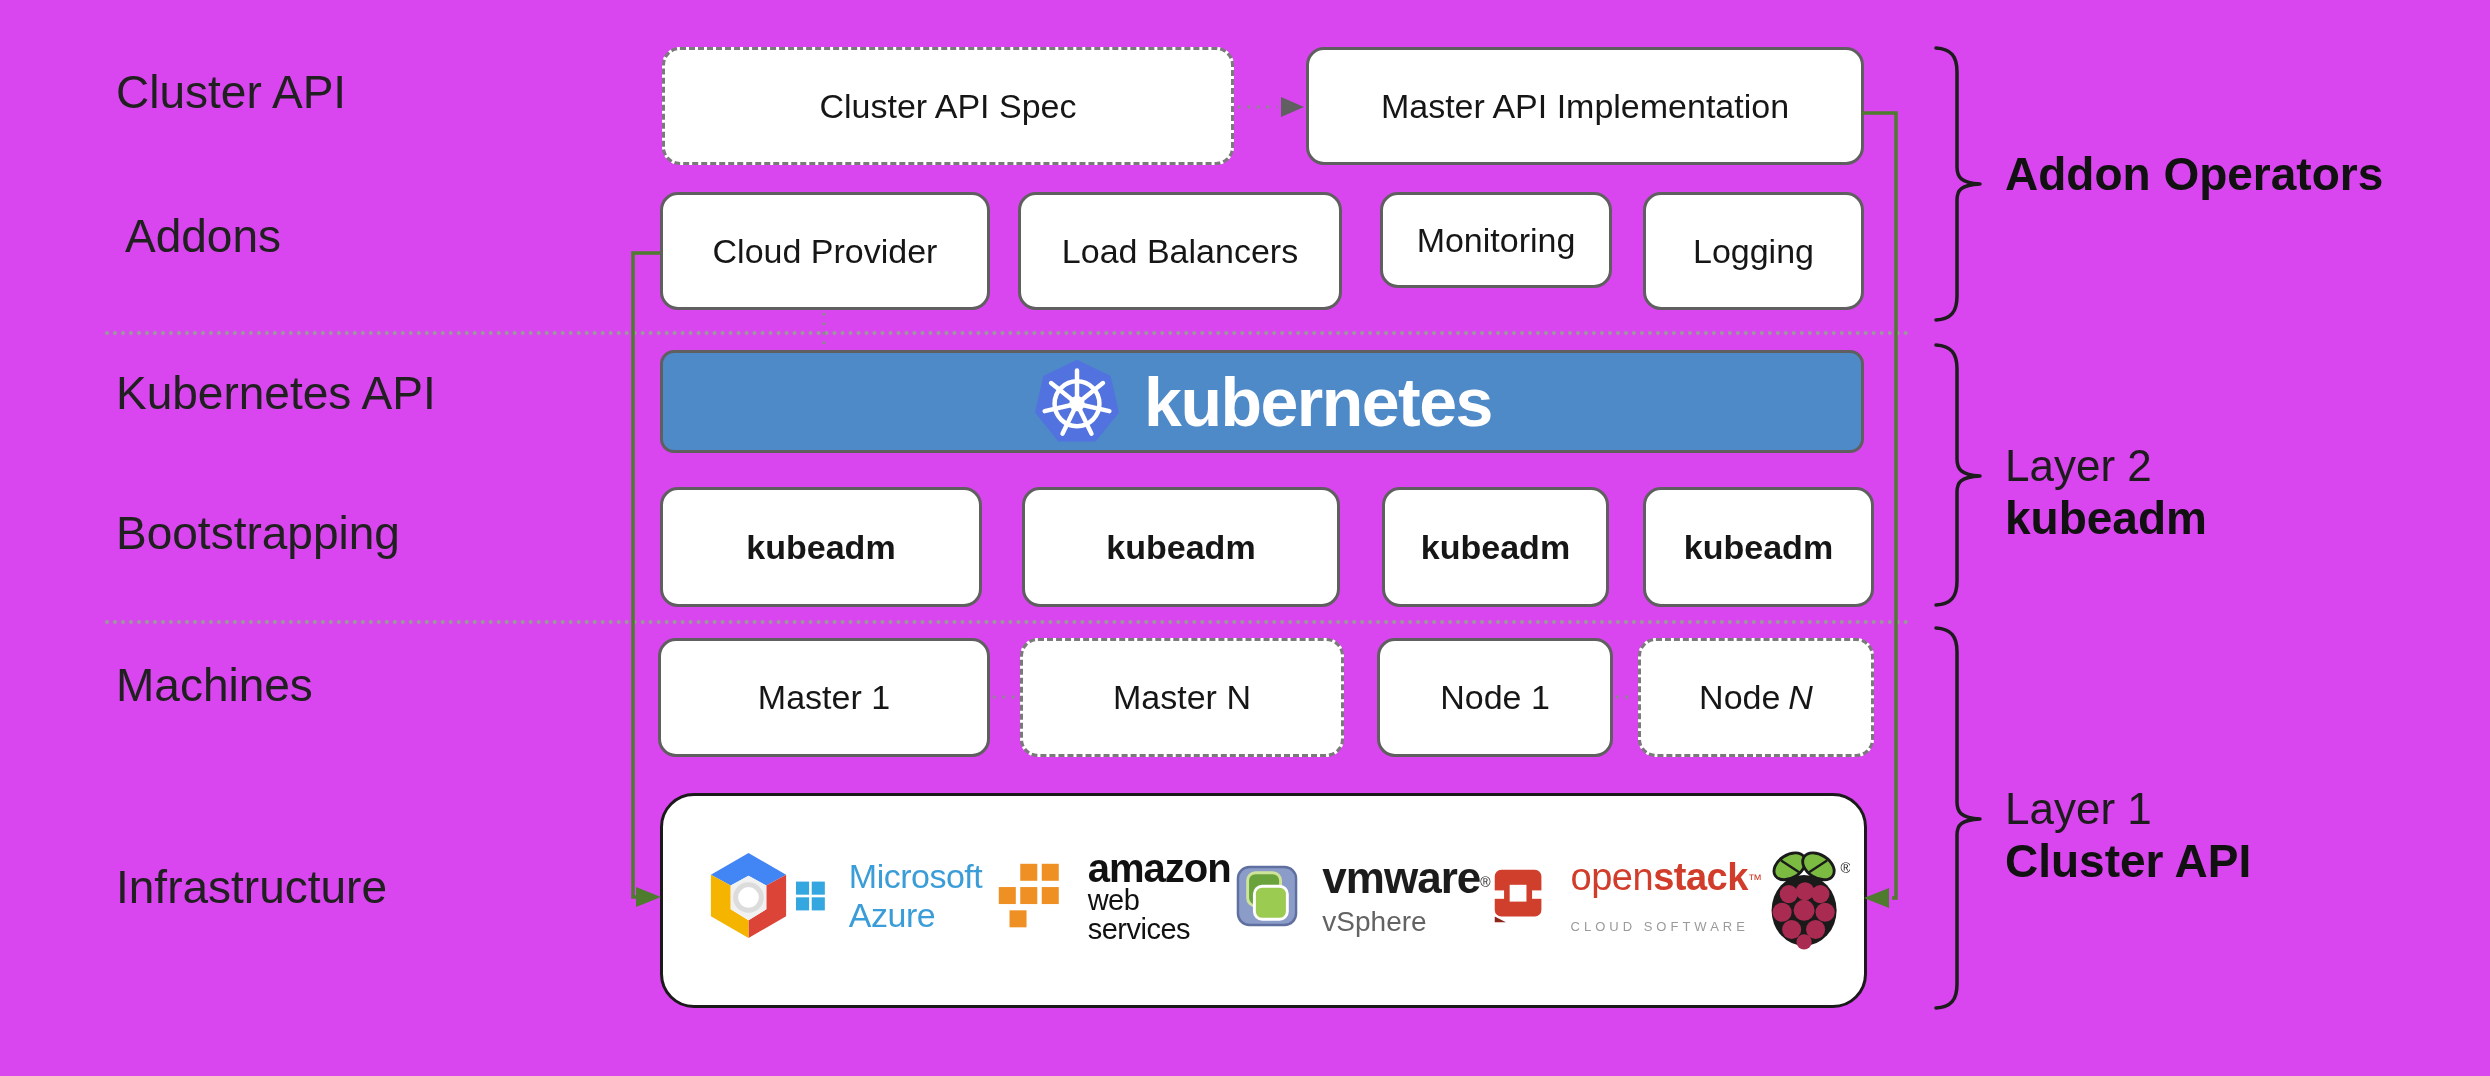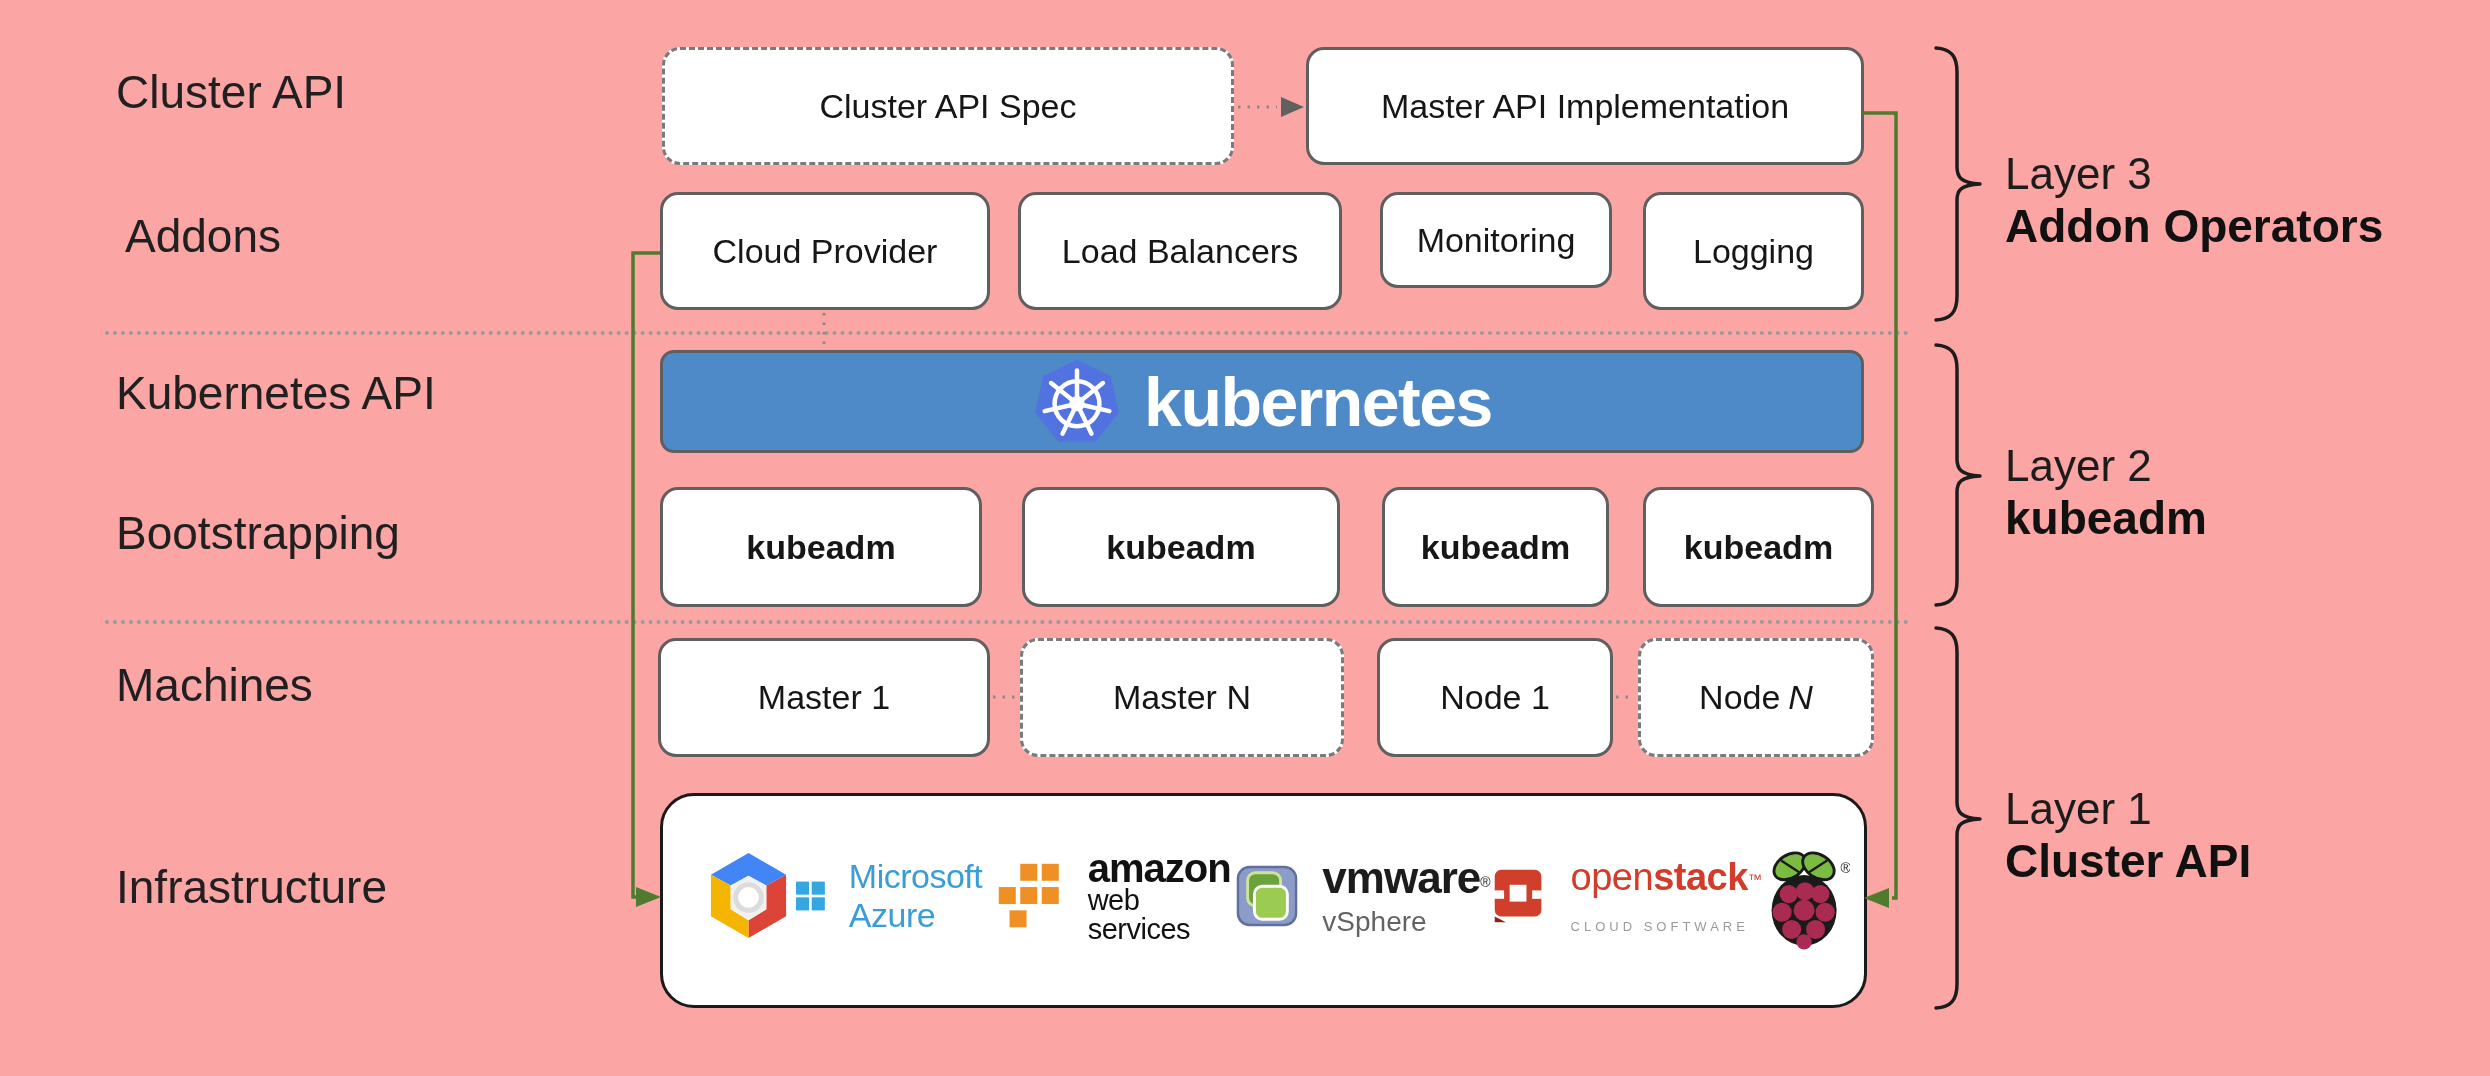--- a/index.html
+++ b/index.html
@@ -1,17 +1,17 @@
 <!DOCTYPE html>
 <html><head>
 <meta charset="utf-8">
 <style>
   html,body{margin:0;padding:0;background:#fff;}
   .canvas{
-    position:relative;width:2490px;height:1076px;background:#fca5a5;
+    position:relative;width:2490px;height:1076px;background:#d946ef;
     font-family:"Liberation Sans",sans-serif;color:#1c1c1c;overflow:hidden;
   }
   
   .row-label{position:absolute;font-size:46px;line-height:1;color:#202020;white-space:nowrap;}
   
   .divider{position:absolute;left:105px;width:1805px;height:0;border-top:4px dotted #9a9a9a;}
   
   .box{
     position:absolute;display:flex;align-items:center;justify-content:center;
     background:#fff;border:3px solid #5f5f5f;border-radius:18px;
@@ -224,21 +224,20 @@
     </g>
 
     <g stroke="#1c1c1c" stroke-width="3.5" fill="none" stroke-linecap="round" stroke-linejoin="round">
       <path d="M 1936,48 C 1951,49 1957,56 1957,72 L 1957,167 C 1957,177 1961,183 1980,184 C 1961,185 1957,190 1957,200 L 1957,296 C 1957,312 1951,319 1936,320"></path>
       <path d="M 1936,345 C 1951,346 1957,353 1957,369 L 1957,459 C 1957,469 1961,475 1980,476 C 1961,477 1957,482 1957,492 L 1957,581 C 1957,597 1951,604 1936,605"></path>
       <path d="M 1936,628 C 1951,629 1957,636 1957,652 L 1957,802 C 1957,812 1961,818 1980,819 C 1961,820 1957,825 1957,835 L 1957,984 C 1957,1000 1951,1007 1936,1008"></path>
     </g>
   </svg>
 
   <div class="layer-label" style="top:148px">
-    <div class="layer-title">Layer 3</div>
     <div class="layer-name">Addon Operators</div>
   </div>
   <div class="layer-label" style="top:440px">
     <div class="layer-title">Layer 2</div>
     <div class="layer-name">kubeadm</div>
   </div>
   <div class="layer-label" style="top:783px">
     <div class="layer-title">Layer 1</div>
     <div class="layer-name">Cluster API</div>
   </div>

